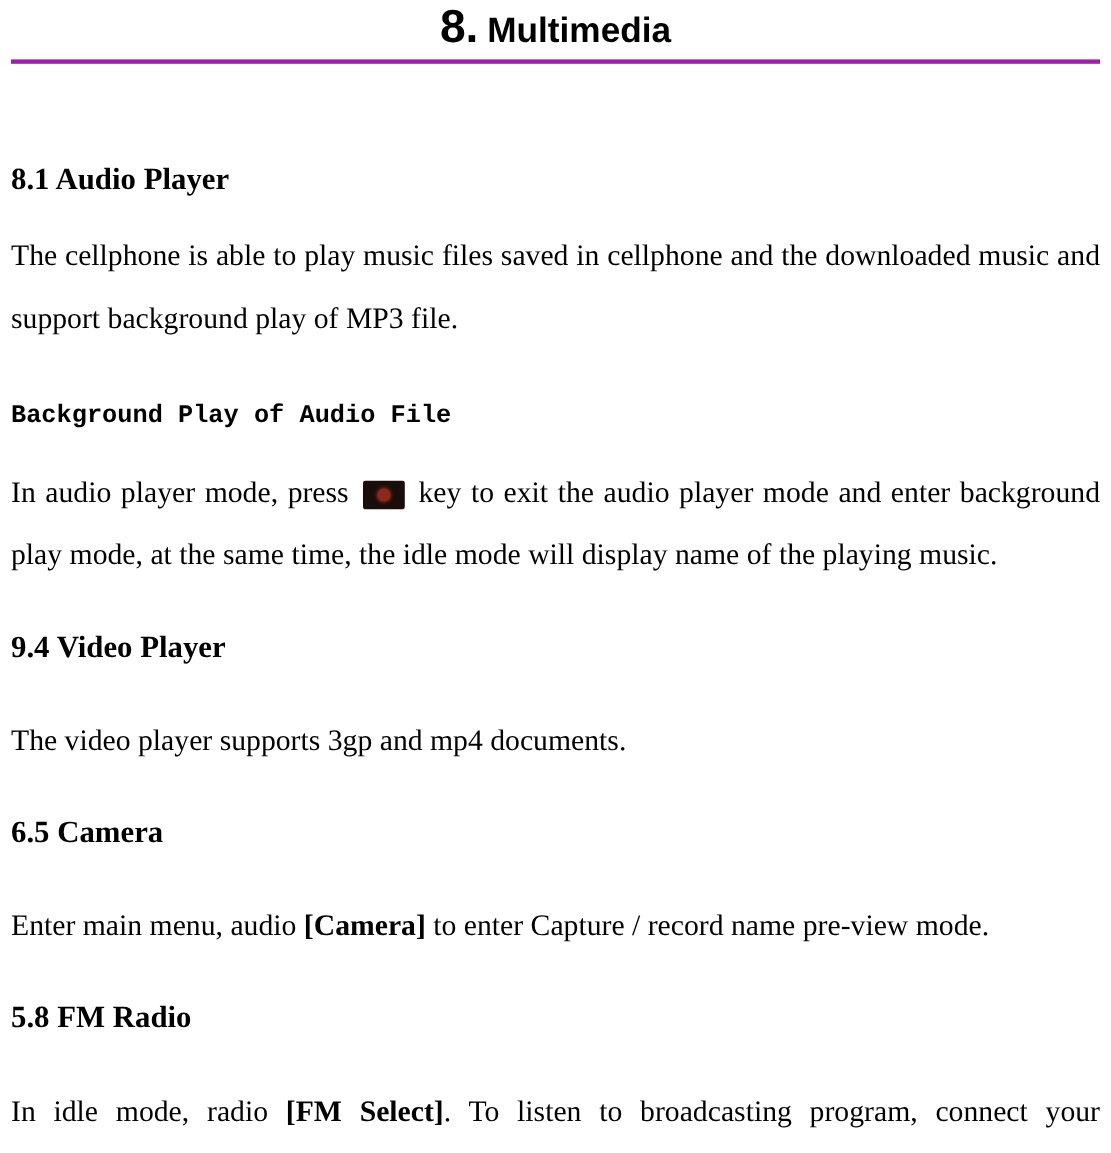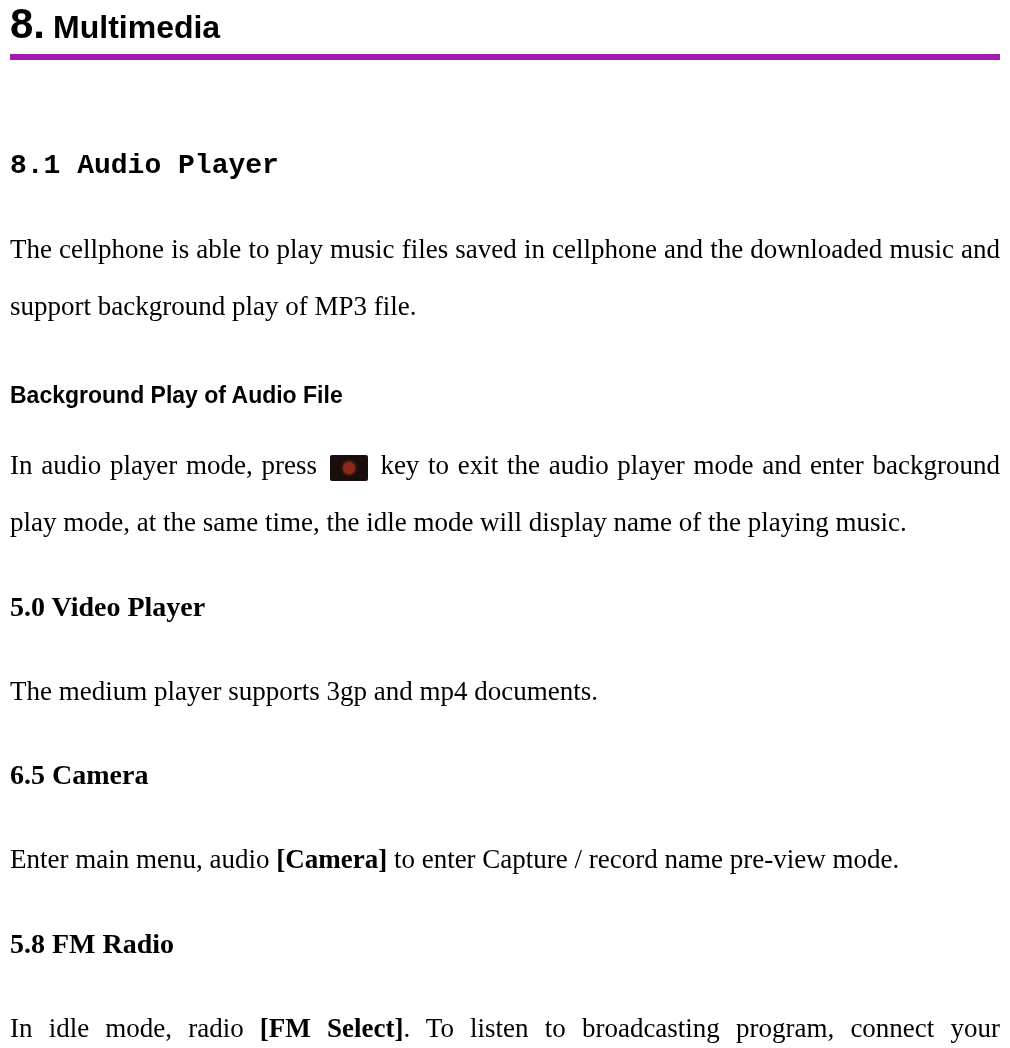--- a/index.html
+++ b/index.html
@@ -9,23 +9,24 @@
     }
     body {
       width: 1010px;
       height: 1048px;
       background: #ffffff;
       font-family: "Times New Roman", Times, serif;
       color: #000000;
       padding: 0 10px;
     }
     .chapter-header {
-      border-bottom: 6px solid #a21caf;
+      border-bottom: 4px solid #a21caf;
       padding-bottom: 6px;
       margin-bottom: 90px;
+      text-align: center;
     }
     .chapter-number {
       font-family: Arial, Helvetica, sans-serif;
       font-size: 42px;
       font-weight: bold;
       display: inline;
     }
     .chapter-title {
       font-family: Arial, Helvetica, sans-serif;
       font-size: 32px;
@@ -40,21 +41,21 @@
       margin-top: 40px;
       margin-bottom: 40px;
     }
     .body-text {
       font-family: "Times New Roman", Times, serif;
       font-size: 27px;
       line-height: 2.1;
       text-align: justify;
     }
     .sub-heading {
-      font-family: Liberation Sans, sans-serif;
+      font-family: Liberation Mono, monospace;
       font-size: 23px;
       font-weight: bold;
       margin-top: 48px;
       margin-bottom: 28px;
     }
     .inline-icon {
       display: inline-block;
       width: 38px;
       height: 26px;
       background: #1a0e0c;
@@ -71,21 +72,21 @@
       width: 12px;
       height: 12px;
       background: #8b2a1a;
       border-radius: 50%;
       transform: translate(-50%, -50%);
       box-shadow: 0 0 3px 1px rgba(200,60,30,0.5);
     }
     .run1 { display: inline; }
     .run2 { display: inline; }
     .bold { font-weight: bold; }
-    .sec81 { margin-bottom: 40px; font-family: Liberation Mono, monospace; }
+    .sec81 { margin-bottom: 24px; }
   </style>
 </head>
 <body>
 
 <div class="chapter-header">
   <span class="chapter-number">8.</span>
   <span class="chapter-title">Multimedia</span>
 </div>
 
 <div class="section-heading sec81">8.1  Audio Player</div>
@@ -93,23 +94,23 @@
 <p class="body-text">The cellphone is able to play music files saved in cellphone and the downloaded music and support background play of MP3 file.</p>
 
 <div class="sub-heading">Background Play of Audio File</div>
 
 <p class="body-text">
   <span class="run1">In audio player mode, press </span>
   <span class="inline-icon"></span>
   <span class="run2"> key to exit the audio player mode and enter background play mode, at the same time, the idle mode will display name of the playing music.</span>
 </p>
 
-<div class="section-heading">5.0  Video Player</div>
+<div class="section-heading">9.4  Video Player</div>
 
-<p class="body-text">The medium player supports 3gp and mp4 documents.</p>
+<p class="body-text">The video player supports 3gp and mp4 documents.</p>
 
 <div class="section-heading">6.5  Camera</div>
 
 <p class="body-text">
   <span>Enter main menu, audio </span><span class="bold">[Camera]</span><span> to enter Capture / record name pre-view mode.</span>
 </p>
 
 <div class="section-heading">5.8  FM Radio</div>
 
 <p class="body-text">

